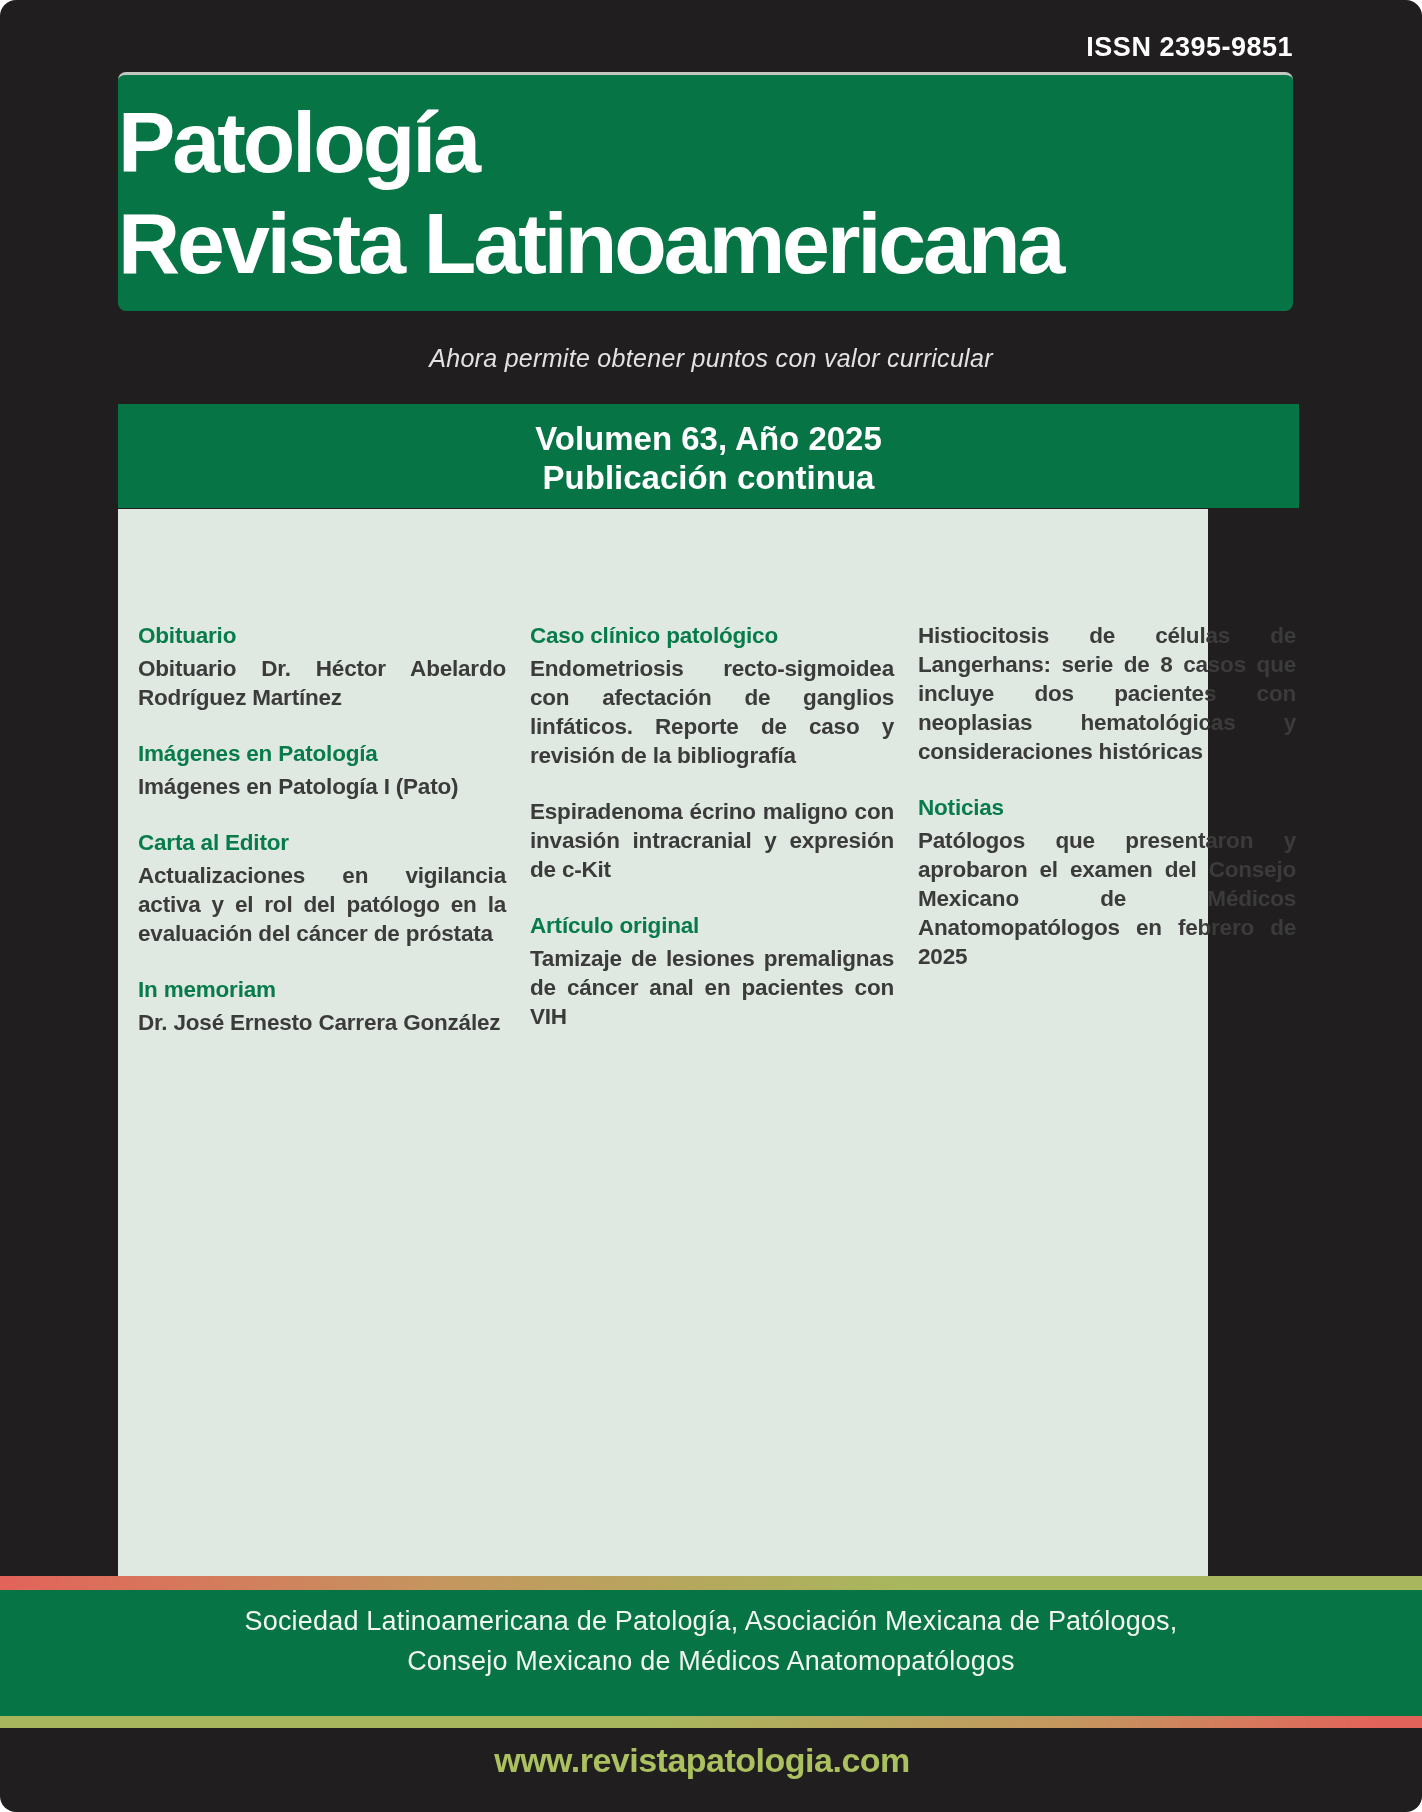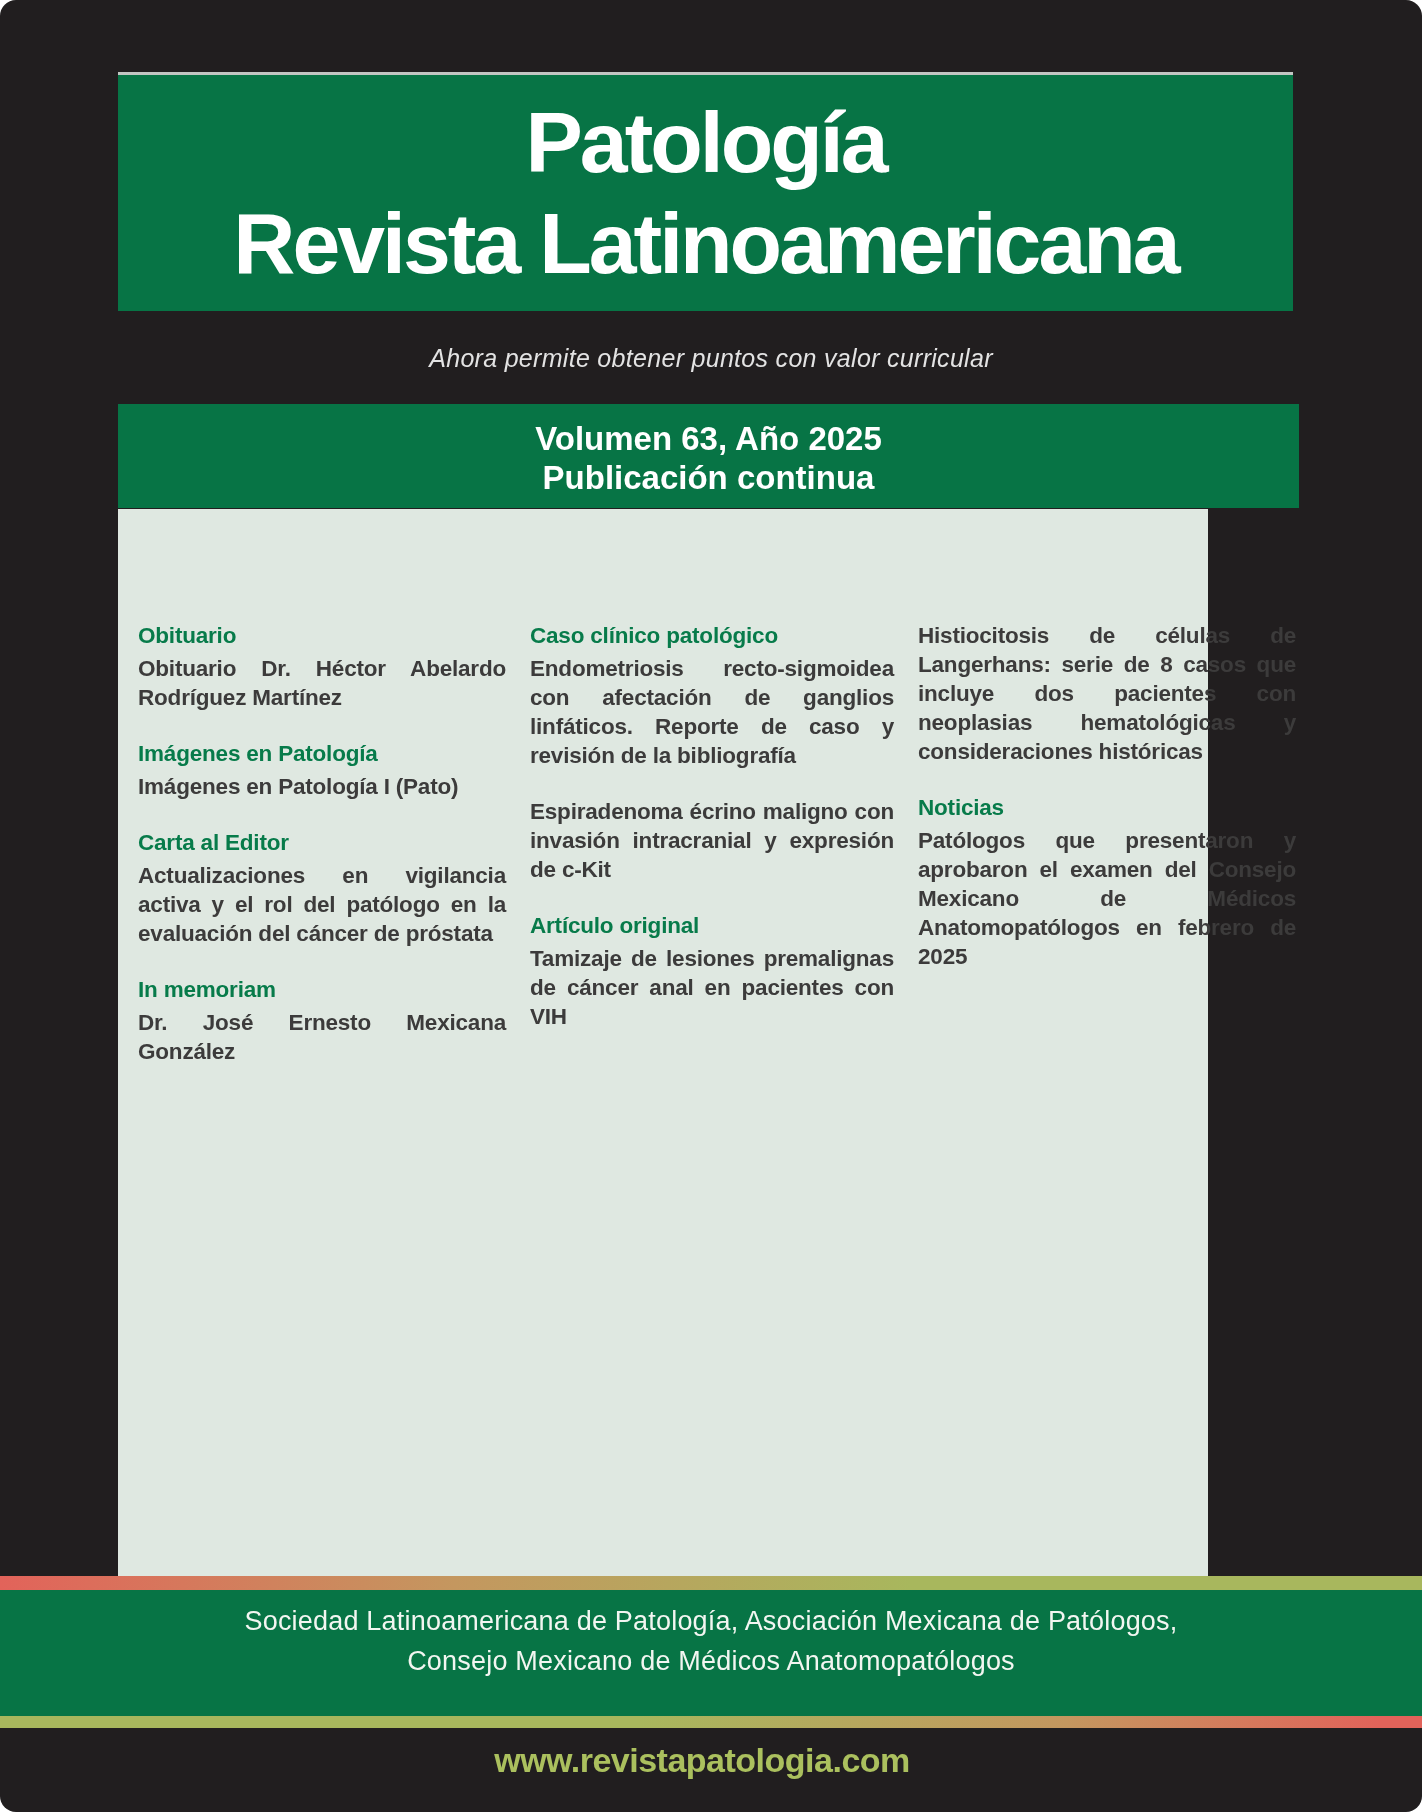--- a/index.html
+++ b/index.html
@@ -16,22 +16,23 @@
   .issn{
     position:absolute;top:32px;left:118px;width:1175px;
     text-align:right;color:#ffffff;font-weight:bold;font-size:27px;
     letter-spacing:.5px;
   }
   
   .masthead{
     position:absolute;left:118px;top:72px;width:1175px;height:236px;
     background:var(--green,#077445);
     border-top:3px solid #c3c6c3;
-    display:flex;flex-direction:column;justify-content:center;align-items:center;
+    display:flex;flex-direction:column;justify-content:center;
     color:#ffffff;
+    border-radius:8px;
   }
   .masthead-line{
     font-size:86px;font-weight:bold;letter-spacing:-3px;line-height:101px;
     white-space:nowrap;
   }
   
   .tagline{
     position:absolute;top:344px;left:0;width:1422px;
     text-align:center;font-style:italic;color:#e3e3e3;font-size:25px;
     letter-spacing:.3px;
@@ -92,20 +93,21 @@
     position:absolute;left:0;top:1741px;width:1404px;
     text-align:center;color:var(--url-color,#abc05e);
     font-weight:bold;font-size:34px;letter-spacing:-0.5px;
   }
 </style>
 </head>
 <body>
 
 <div class="page" style="--green: #077445; --heading-green: #077b4a; --content-bg: #dfe8e1; --page-bg: #211e1f; --body-text: #3c3b3b; --stripe-salmon: #e2635a; --stripe-tan: #c4975f; --stripe-olive: #a8b75d; --url-color: #abc05e;">
 
+  <div class="issn">ISSN 2395-9851</div>
 
   <div class="masthead">
     <div class="masthead-line">Patología</div>
     <div class="masthead-line">Revista Latinoamericana</div>
   </div>
 
   <div class="tagline">Ahora permite obtener puntos con valor curricular</div>
 
   <div class="volume-banner">
     <div>Volumen 63, Año 2025</div>
@@ -115,21 +117,21 @@
   <div class="content">
 
     <div class="toc-col toc-col-1">
       <p class="toc-heading">Obituario</p>
       <p class="toc-title">Obituario Dr. Héctor Abelardo Rodríguez Martínez</p>
       <p class="toc-heading">Imágenes en Patología</p>
       <p class="toc-title">Imágenes en Patología I (Pato)</p>
       <p class="toc-heading">Carta al Editor</p>
       <p class="toc-title">Actualizaciones en vigilancia activa y el rol del patólogo en la evaluación del cáncer de próstata</p>
       <p class="toc-heading">In memoriam</p>
-      <p class="toc-title">Dr. José Ernesto Mexicana González</p>
+      <p class="toc-title">Dr. José Ernesto Carrera González</p>
     </div>
 
     <div class="toc-col toc-col-2">
       <p class="toc-heading">Caso clínico patológico</p>
       <p class="toc-title">Endometriosis recto-sigmoidea con afectación de ganglios linfáticos. Reporte de caso y revisión de la bibliografía</p>
       <p class="toc-title">Espiradenoma écrino maligno con invasión intracranial y expresión de c-Kit</p>
       <p class="toc-heading">Artículo original</p>
       <p class="toc-title">Tamizaje de lesiones premalignas de cáncer anal en pacientes con VIH</p>
     </div>
 

